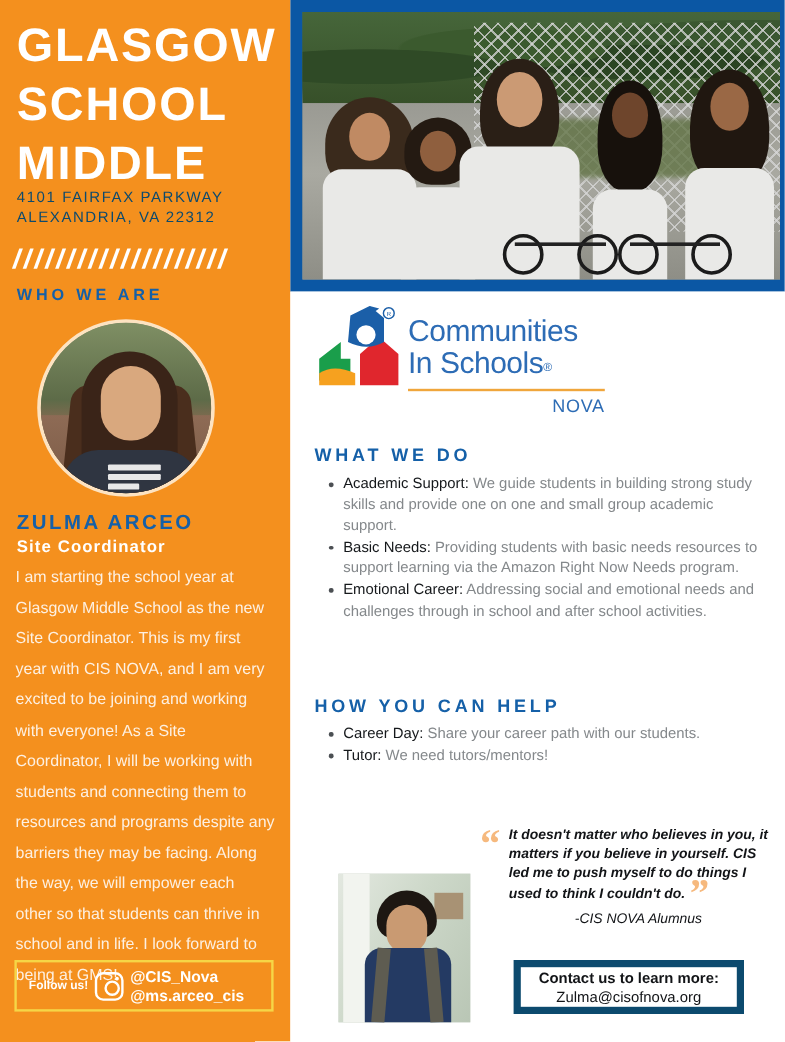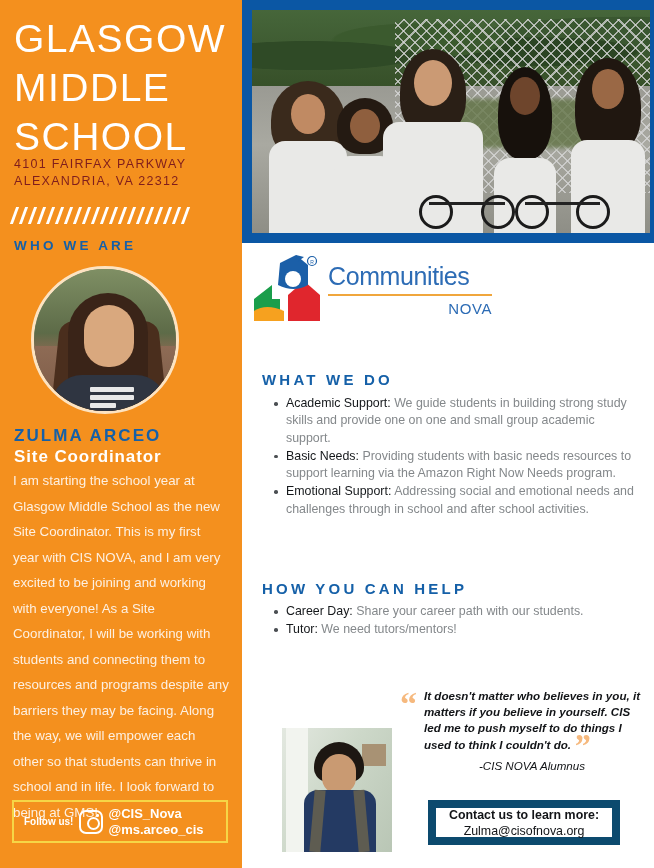--- a/index.html
+++ b/index.html
@@ -13,31 +13,31 @@
 
   
   .left-panel {
     position: absolute; left: 0; top: 0;
     width: 242px; height: 868px;
     background: #f4901e;
   }
   .school-name {
     position: absolute; left: 14px; top: 14px; width: 218px;
     color: #ffffff;
-    font-weight: 400;
+    font-weight: 700;
     font-size: 39px;
     line-height: 49px;
     letter-spacing: 1.5px;
     text-transform: uppercase;
     font-stretch: condensed;
   }
   .school-name div { white-space: nowrap; }
   .address {
     position: absolute; left: 14px; top: 156px; width: 220px;
-    color: #7f1d1d;
+    color: #0c4a6e;
     font-size: 12.5px;
     line-height: 17px;
     letter-spacing: 1.3px;
     text-transform: uppercase;
   }
   
   .dashes {
     position: absolute; left: 13px; top: 205px;
     width: 190px; height: 20px;
     display: flex; gap: 6px; align-items: center;
@@ -76,21 +76,21 @@
   .portrait .logo-t span:nth-child(3){ width:60%; }
 
   .coord-name {
     position: absolute; left: 14px; top: 426px;
     color: #1560a8;
     font-size: 17px; font-weight: 700; letter-spacing: 2.1px;
   }
   .coord-title {
     position: absolute; left: 14px; top: 447px;
     color: #ffffff;
-    font-size: 17px; font-weight: 700; letter-spacing: 0.9px;
+    font-size: 14px; font-weight: 700; letter-spacing: 0.9px;
   }
   .bio {
     position: absolute; left: 13px; top: 468px; width: 216px;
     color: #fdf0e2;
     font-size: 13.3px;
     line-height: 25.5px;
   }
   .follow-box {
     position: absolute; left: 12px; top: 800px;
     width: 216px; height: 43px;
@@ -142,21 +142,21 @@
   .kid .hd { position:absolute; left:50%; transform:translateX(-50%); border-radius:50%; }
   .kid .bd { position:absolute; left:50%; transform:translateX(-50%); bottom:0; background:#e9e9e7; border-radius:16px 16px 0 0; }
   .kid .hr { position:absolute; left:50%; transform:translateX(-50%); border-radius:50% 50% 40% 40%; }
   .bike { position:absolute; bottom:2%; height:22%; }
   .bike .wheel { position:absolute; bottom:0; width:34px; height:34px; border:3px solid #1b1b1b; border-radius:50%; }
   .bike .bar { position:absolute; bottom:24px; height:3px; background:#222; }
 
   
   .right { position: absolute; left: 242px; top: 243px; width: 412px; height: 625px; background: #ffffff; }
 
-  .cis-logo { position: absolute; left: 8px; top: 12px; width: 240px; height: 100px; }
+  .cis-logo { position: absolute; left: 20px; top: 12px; width: 240px; height: 100px; }
   .cis-mark { position: absolute; left: 0; top: 0; width: 72px; height: 76px; }
   .cis-text { position: absolute; left: 78px; top: 8px; }
   .cis-text .line {
     color: #2d6cb5; font-size: 25px; line-height: 27px; letter-spacing: -0.4px;
   }
   .cis-reg { font-size: 10px; vertical-align: 2px; }
   .cis-rule { width: 164px; height: 2px; background: #f0a63c; margin-top: 4px; }
   .cis-nova { color: #2d6cb5; font-size: 15px; letter-spacing: 0.6px; margin-top: 4px; text-align: right; }
 
   h2.sec {
@@ -204,38 +204,38 @@
   }
   .qmark.close { position: relative; top: 8px; left: 2px; }
   .quote-attr {
     margin-top: 6px; margin-left: 30px; width: 216px;
     text-align: center; color: #121417; font-size: 11.6px; font-style: italic;
   }
 
   .contact-box {
     position: absolute; left: 186px; top: 557px;
     width: 192px; height: 45px;
-    border: 8px solid #0c4a6e;
+    border: 6px solid #0c4a6e;
     display: flex; flex-direction: column; align-items: center; justify-content: center;
     background: #ffffff;
   }
   .contact-title { color: #121417; font-size: 12.4px; font-weight: 700; }
   .contact-email { color: #121417; font-size: 12.4px; margin-top: 2px; }
 </style>
 </head>
 <body>
 
 <div class="page">
 
   <div class="left-panel">
 
     <div class="school-name">
       <div>GLASGOW</div>
+      <div>SCHOOL</div>
       <div>MIDDLE</div>
-      <div>SCHOOL</div>
     </div>
 
     <div class="address">
       <div>4101 FAIRFAX PARKWAY</div>
       <div>ALEXANDRIA, VA 22312</div>
     </div>
 
     <div class="dashes">
       <i></i>
         <i></i>
@@ -344,30 +344,31 @@
         <path d="M4 56 Q16 48 34 56 L34 66 L4 66 Z" fill="#f6a11f"></path>
         <path d="M38 40 L54 26 L70 40 L70 66 L38 66 Z" fill="#e0262d"></path>
         <path d="M30 8 L46 0 L58 10 L58 30 Q44 38 28 30 Z" fill="#1b5fa8"></path>
         <circle cx="43" cy="24" r="8" fill="#ffffff"></circle>
         <path d="M46 0 L54 2 L47 7 Z" fill="#1b5fa8"></path>
         <circle cx="62" cy="6" r="4.5" fill="none" stroke="#1b5fa8" stroke-width="1.2"></circle>
         <text x="62" y="8.5" font-size="5" text-anchor="middle" fill="#1b5fa8" font-family="Liberation Sans, sans-serif">R</text>
       </svg>
       <div class="cis-text">
         <div class="line">Communities</div>
+        <div class="line"><span>In Schools</span><span class="cis-reg">®</span></div>
         <div class="cis-rule"></div>
         <div class="cis-nova">NOVA</div>
       </div>
     </div>
 
     <h2 class="sec wwd-head">WHAT WE DO</h2>
     <ul class="blist wwd-list">
       <li><b>Academic Support:</b><span> We guide students in building strong study skills and provide one on one and small group academic support.</span></li>
       <li><b>Basic Needs:</b><span> Providing students with basic needs resources to support learning via the Amazon Right Now Needs program.</span></li>
-      <li><b>Emotional Support:</b><span> Addressing social and emotional needs and challenges through in school and after school activities.</span></li>
+      <li><b>Emotional Career:</b><span> Addressing social and emotional needs and challenges through in school and after school activities.</span></li>
     </ul>
 
     <h2 class="sec hych-head">HOW YOU CAN HELP</h2>
     <ul class="blist hych-list">
       <li><b>Career Day:</b><span> Share your career path with our students.</span></li>
       <li><b>Tutor:</b><span> We need tutors/mentors!</span></li>
     </ul>
 
     <div class="student-photo">
       <div class="sp-bg"></div>

